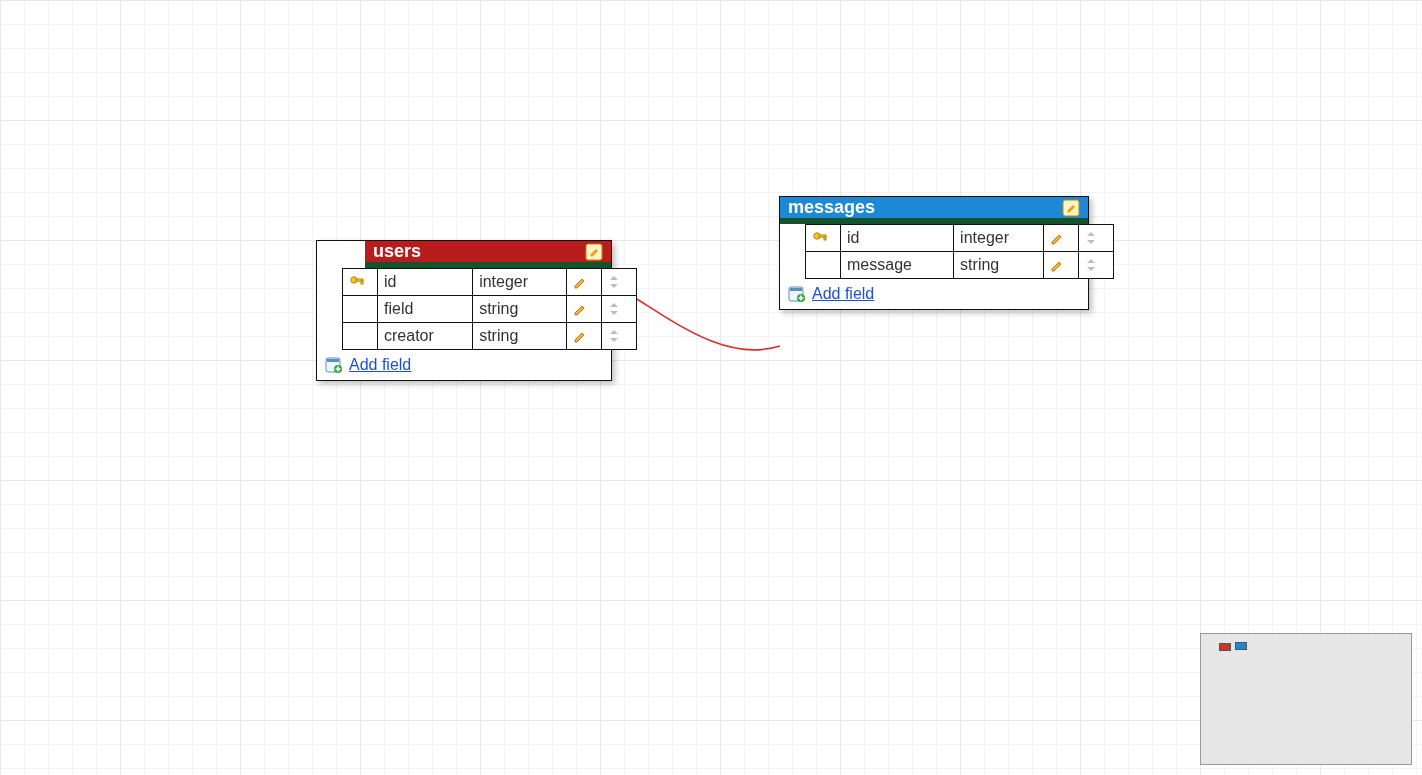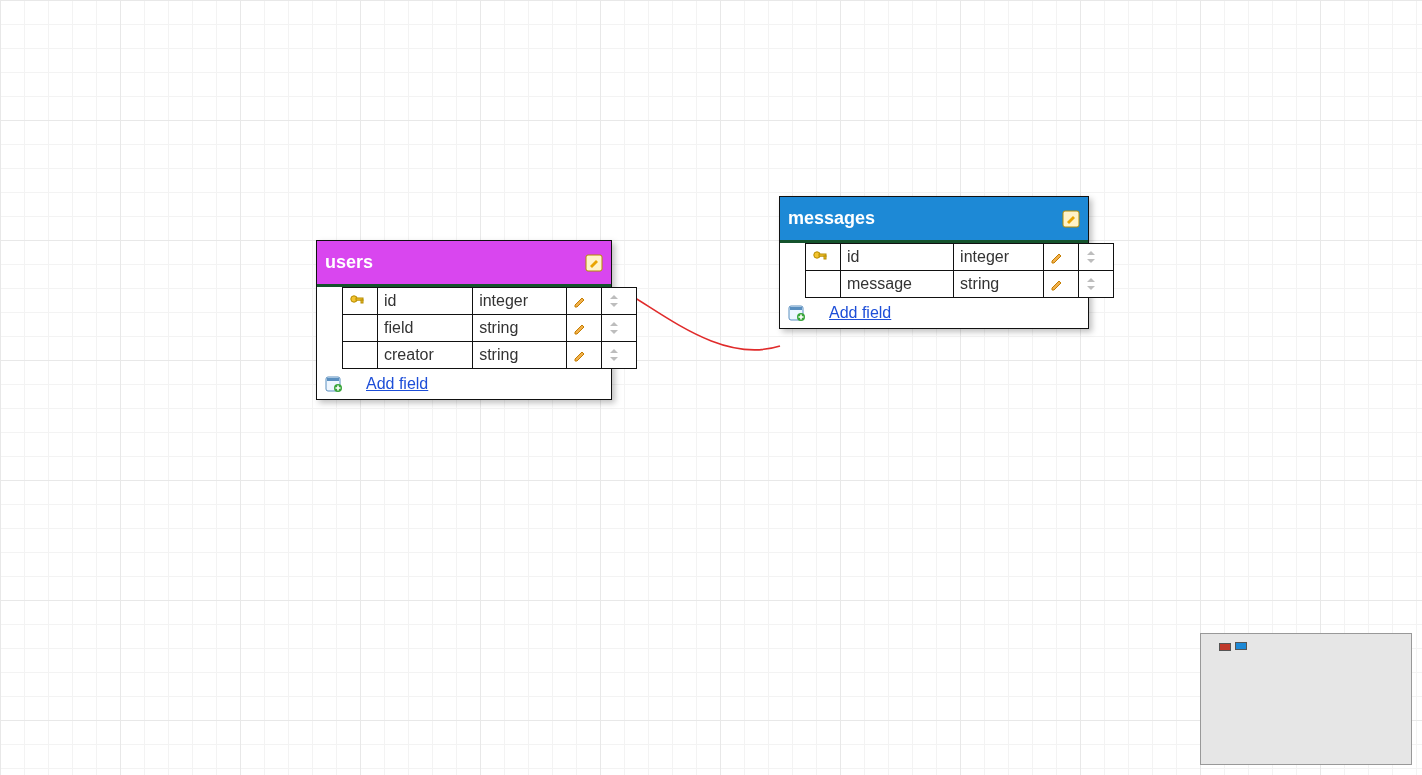--- a/index.html
+++ b/index.html
@@ -32,26 +32,26 @@
     border: 1px solid #111;
     box-shadow: 3px 3px 6px rgba(0,0,0,0.25);
   }
   .table-header {
     display: flex;
     align-items: center;
     justify-content: space-between;
     color: #fff;
     font-weight: bold;
     font-size: 18px;
-    padding: 11px 8px;
-    border-bottom: 3px solid #14532d;
+    padding: 0 8px;
+    border-bottom: 6px solid #14532d;
     cursor: move;
   }
   .table-header .title { flex: 1; }
-  .hdr-red  { background: #d946ef; }
+  .hdr-red  { background: #b91c1c; margin-left: 48px; }
   .hdr-blue { background: #1d89d6; }
   .edit-table-icon {
     width: 18px; height: 18px;
     display: inline-flex; align-items: center; justify-content: center;
   }
   .rows { display: table; width: 100%; border-collapse: collapse; margin-left: 25px; }
   .field-row { display: table-row; }
   .field-row > div {
     display: table-cell;
     border: 1px solid #111;
@@ -61,21 +61,21 @@
     vertical-align: middle;
     background: #fff;
     white-space: nowrap;
   }
   .cell-key   { width: 22px; text-align: center; }
   .cell-edit  { width: 22px; text-align: center; }
   .cell-move  { width: 22px; text-align: center; }
   .add-field-row {
     display: flex;
     align-items: center;
-    gap: 23px;
+    gap: 6px;
     padding: 6px 8px;
     font-size: 16px;
   }
   .add-field-row a {
     color: #1d4ed8;
     text-decoration: underline;
     cursor: pointer;
   }
   .key-icon svg, .pencil-icon svg, .sort-icon svg, .edit-table-icon svg, .add-icon svg {
     display: block;

